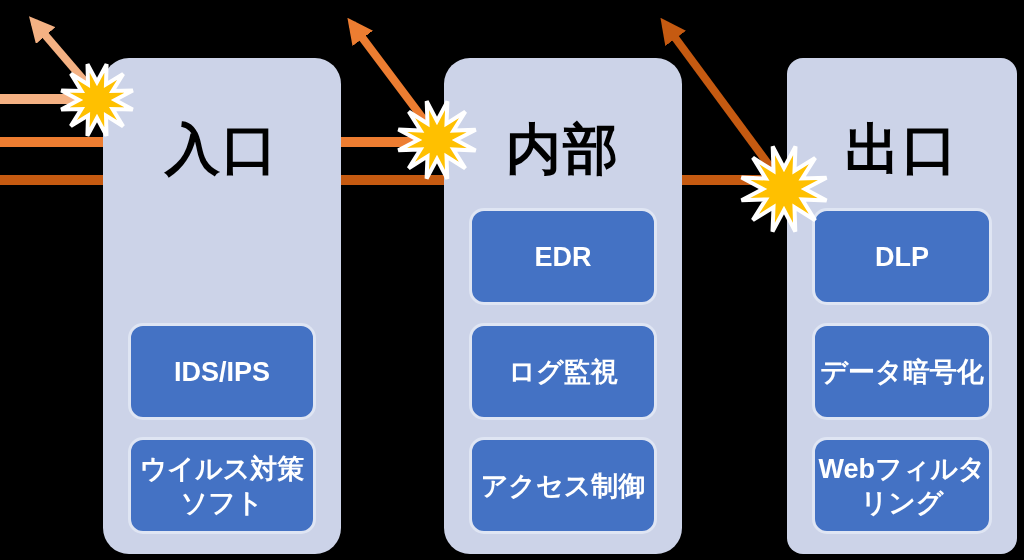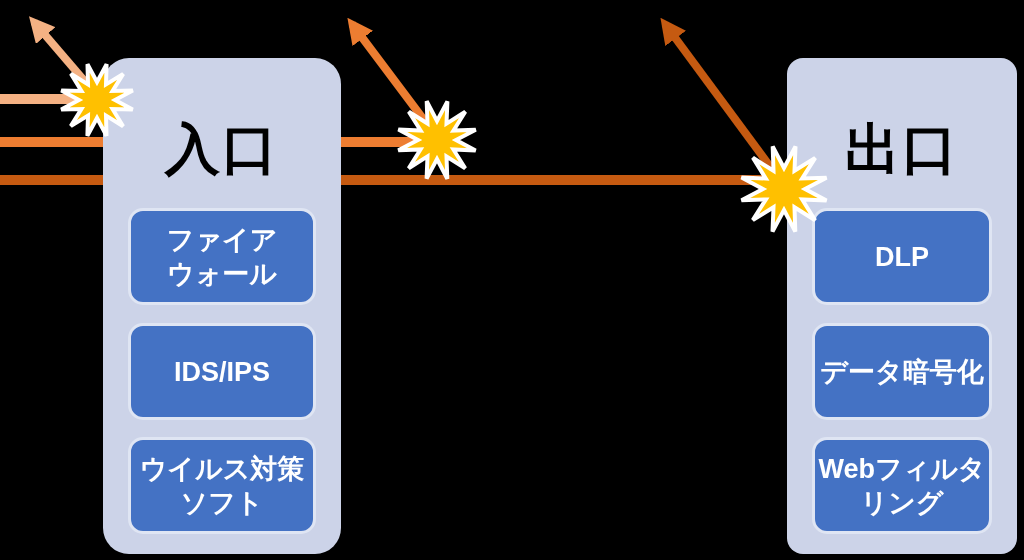--- a/index.html
+++ b/index.html
@@ -83,27 +83,31 @@
 <div class="canvas">
 
   <svg class="layer lines-layer" viewBox="0 0 1024 560">
     <line x1="0" y1="99" x2="80" y2="99" stroke-width="10" style="stroke:var(--arrow-1)"></line>
     <line x1="0" y1="142" x2="428" y2="142" stroke-width="10" style="stroke:var(--arrow-2)"></line>
     <line x1="0" y1="180" x2="774" y2="180" stroke-width="10" style="stroke:var(--arrow-3)"></line>
   </svg>
 
   <div class="column col-0">
     <div class="column-header">入口</div>
-    <div class="measure-box box-0">ファイア
-ウォール</div>
     <div class="measure-box box-1">IDS/IPS</div>
     <div class="measure-box box-2">ウイルス対策
 ソフト</div>
   </div>
 
+  <div class="column col-1">
+    <div class="column-header">内部</div>
+    <div class="measure-box box-0">EDR</div>
+    <div class="measure-box box-1">ログ監視</div>
+    <div class="measure-box box-2">アクセス制御</div>
+  </div>
 
   <div class="column col-2">
     <div class="column-header">出口</div>
     <div class="measure-box box-1">データ暗号化</div>
     <div class="measure-box box-0">DLP</div>
     <div class="measure-box box-2">Webフィルタ
 リング</div>
   </div>
 
   <svg class="layer impact-layer" viewBox="0 0 1024 560">

